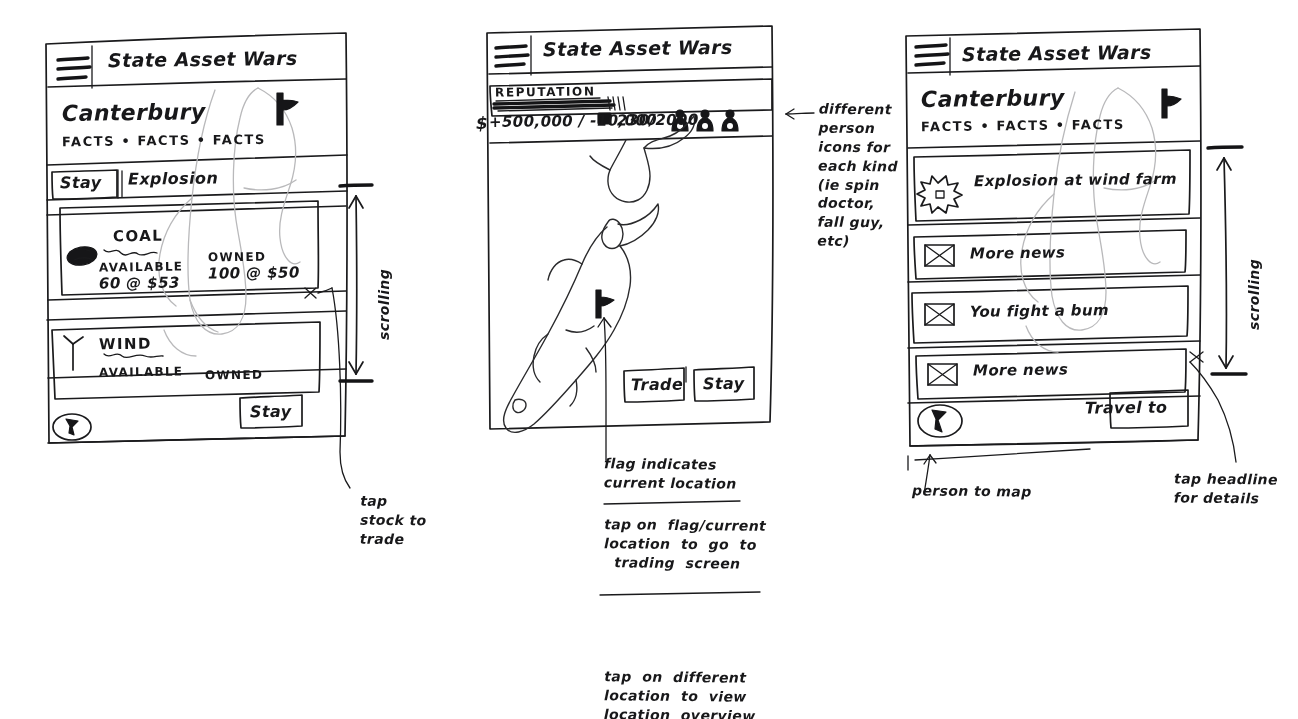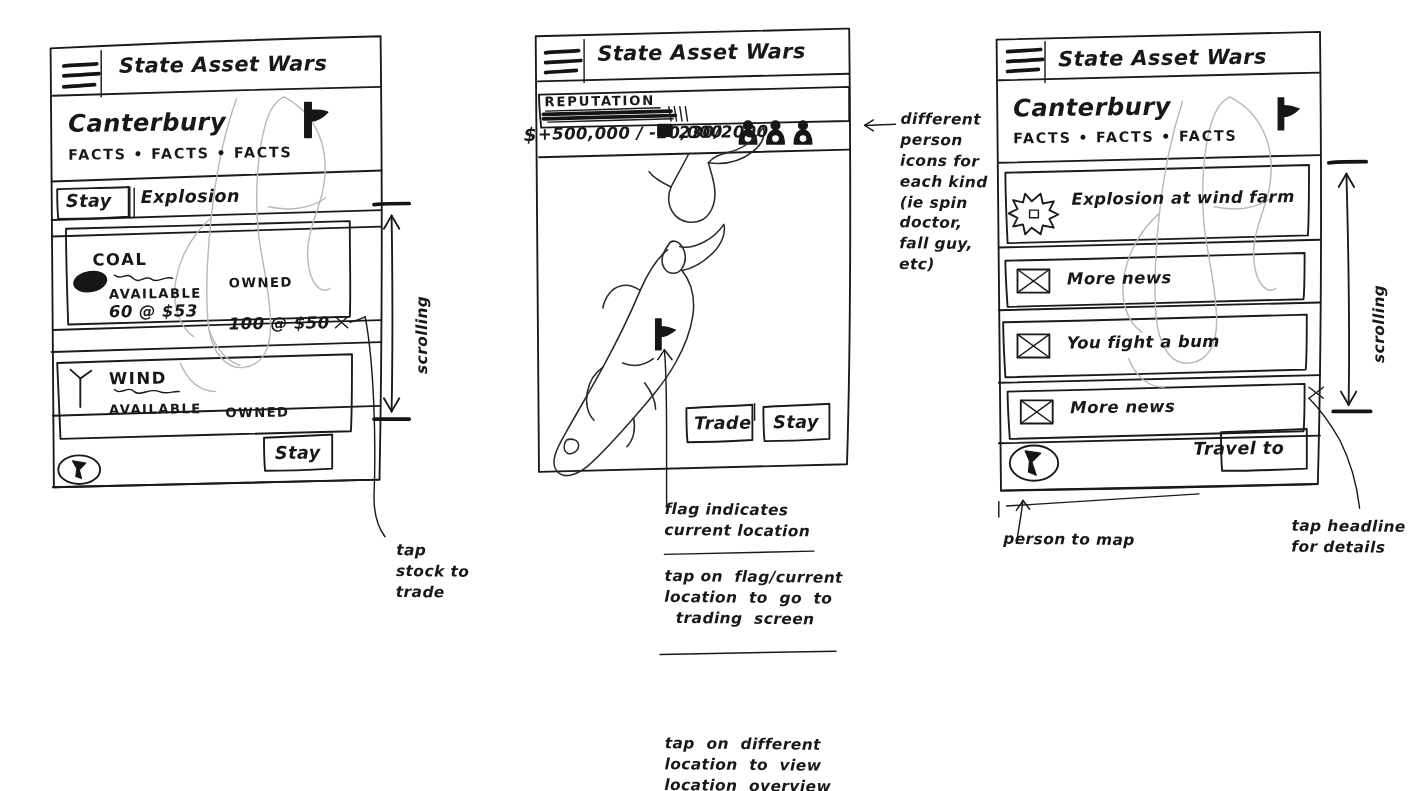--- a/index.html
+++ b/index.html
@@ -280,25 +280,25 @@
 
       <div class="hand t-place sk2" style="left:62px; top:100px;">Canterbury</div>
 
       <div class="hand t-facts sk2" style="left:62px; top:133px;">FACTS • FACTS • FACTS</div>
 
       <div class="hand t-tab sk2" style="left:60px; top:174px;">Stay</div>
 
       <div class="hand t-tab sk2" style="left:128px; top:170px;">Explosion</div>
 
       <div>
-        <div class="hand t-commod sk2" style="left:84px; top:228px;">COAL</div>
+        <div class="hand t-commod sk2" style="left:113px; top:228px;">COAL</div>
         <div class="hand t-small sk2" style="left:99px; top:260px;">AVAILABLE</div>
         <div class="hand t-num sk2" style="left:99px; top:275px;">60 @ $53</div>
         <div class="hand t-small sk2" style="left:208px; top:250px;">OWNED</div>
-        <div class="hand t-num sk2" style="left:208px; top:265px;margin-top:21px;">100 @ $50</div>
+        <div class="hand t-num sk2" style="left:208px; top:265px;">100 @ $50</div>
       </div>
 
       <div>
         <div class="hand t-commod sk2" style="left:99px; top:336px;">WIND</div>
         <div class="hand t-small sk2" style="left:99px; top:365px;">AVAILABLE</div>
         <div class="hand t-small sk2" style="left:205px; top:368px;">OWNED</div>
       </div>
 
       <div class="hand t-btn sk2" style="left:250px; top:403px;">Stay</div>
 

